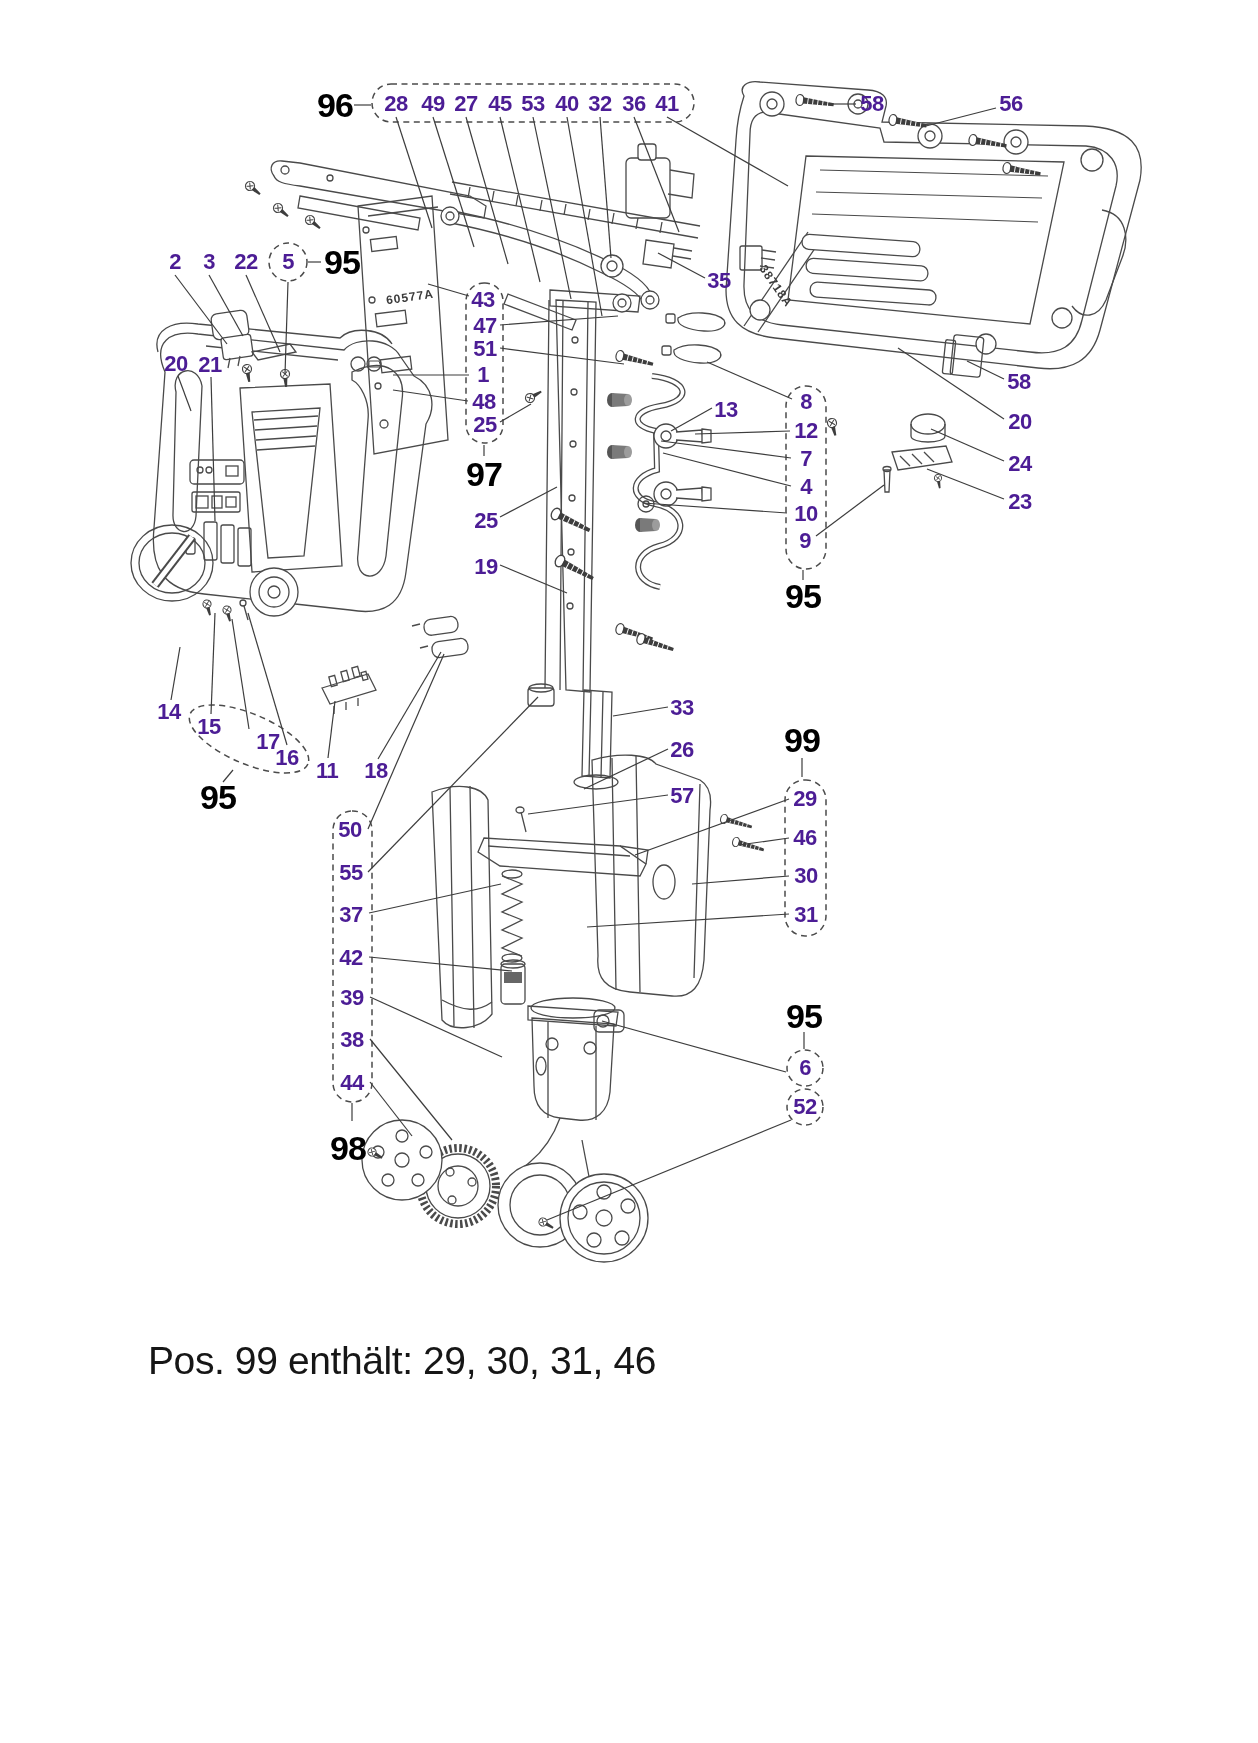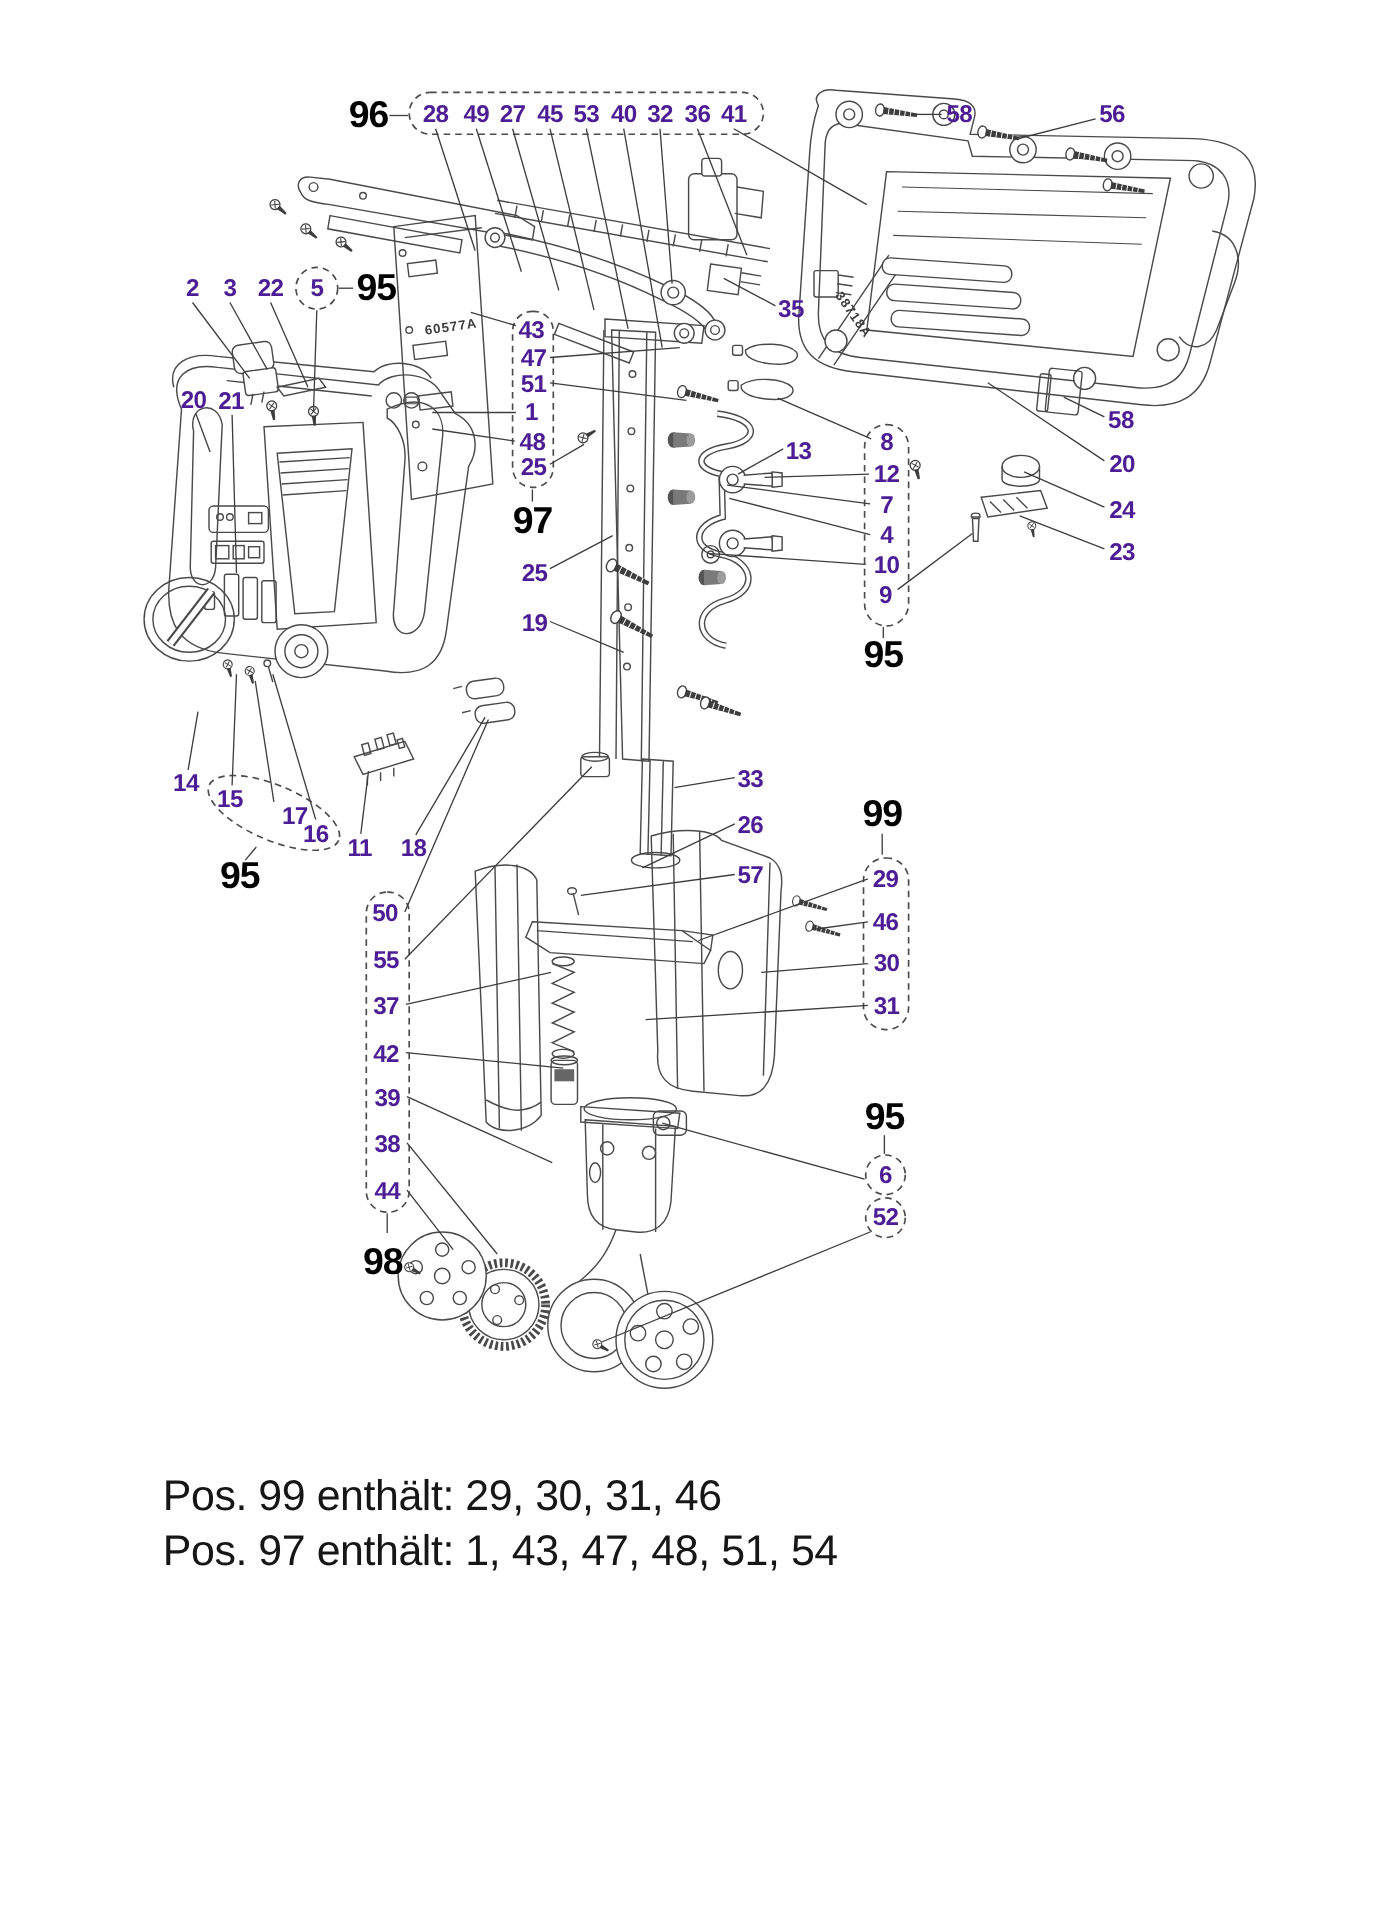--- a/index.html
+++ b/index.html
@@ -444,16 +444,15 @@
       <span class="group-label" style="left: 802px; top: 740px;">99</span>
       <span class="group-label" style="left: 218px; top: 797px;">95</span>
       <span class="group-label" style="left: 804px; top: 1016px;">95</span>
       <span class="group-label" style="left: 348px; top: 1148px;">98</span>
       <span class="code-label" style="left: 410px; top: 297px; transform: translate(-50%, -50%) rotate(-8deg);">60577A</span>
       <span class="code-label" style="left: 776px; top: 286px; transform: translate(-50%, -50%) rotate(55deg);">38718A</span>
     </div>
 
   <div class="notes">
     <p>Pos. 99 enthält: 29, 30, 31, 46</p>
-    <p>Pos. 97 enthält: 1, 43, 47, 48, 51, 54</p>
   </div>
 
 </div>
 
 </body></html>

